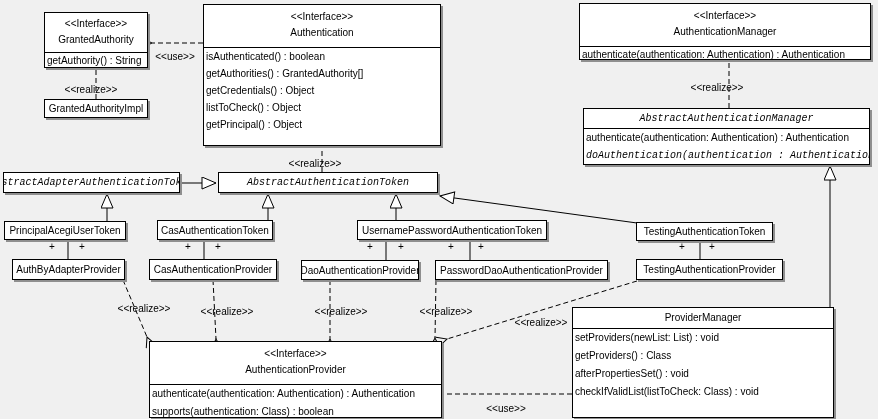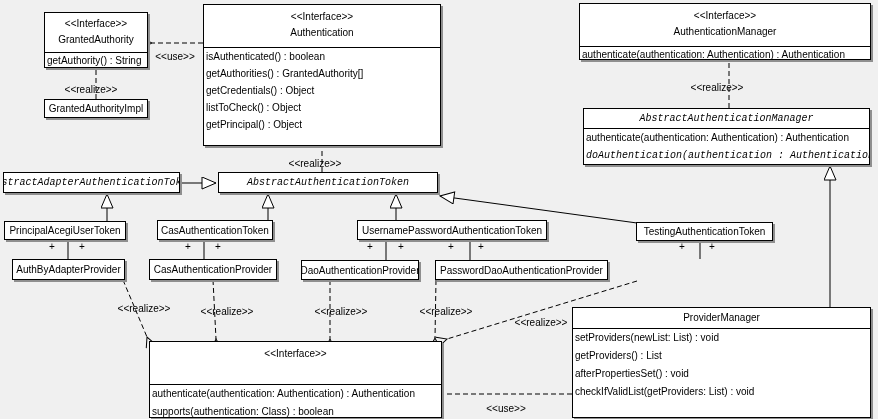--- a/index.html
+++ b/index.html
@@ -158,34 +158,38 @@
   </div>
   <div class="box single" style="left:12px;top:259px;width:113px;height:21px">
     <span>AuthByAdapterProvider</span>
   </div>
   <div class="box single" style="left:301px;top:260px;width:118px;height:20px">
     <span>DaoAuthenticationProvider</span>
   </div>
   <div class="box single" style="left:435px;top:260px;width:173px;height:20px">
     <span>PasswordDaoAuthenticationProvider</span>
   </div>
+  <div class="box single" style="left:636px;top:259px;width:147px;height:21px">
+    <span>TestingAuthenticationProvider</span>
+  </div>
 
   <div class="box" style="left:149px;top:341px;width:293px;height:77px">
     <div class="title" style="height:38px;padding-top:4px">
       <div class="tl">&lt;&lt;Interface&gt;&gt;</div>
+      <div class="tl">AuthenticationProvider</div>
     </div>
     <div class="methods">
       <div class="m" style="line-height:18px">authenticate(authentication: Authentication) : Authentication</div>
       <div class="m" style="line-height:18px">supports(authentication: Class) : boolean</div>
     </div>
   </div>
 
-  <div class="box" style="left:572px;top:307px;width:299px;height:111px">
+  <div class="box" style="left:572px;top:307px;width:262px;height:111px">
     <div class="title" style="height:20px;line-height:20px">ProviderManager</div>
     <div class="methods">
       <div class="m" style="line-height:18px">setProviders(newList: List) : void</div>
-      <div class="m" style="line-height:18px">getProviders() : List</div>
+      <div class="m" style="line-height:18px">getProviders() : Class</div>
       <div class="m" style="line-height:18px">afterPropertiesSet() : void</div>
-      <div class="m" style="line-height:18px">checkIfValidList(getProviders: List) : void</div>
+      <div class="m" style="line-height:18px">checkIfValidList(listToCheck: Class) : void</div>
     </div>
   </div>
 
 </div>
 
 </body></html>

